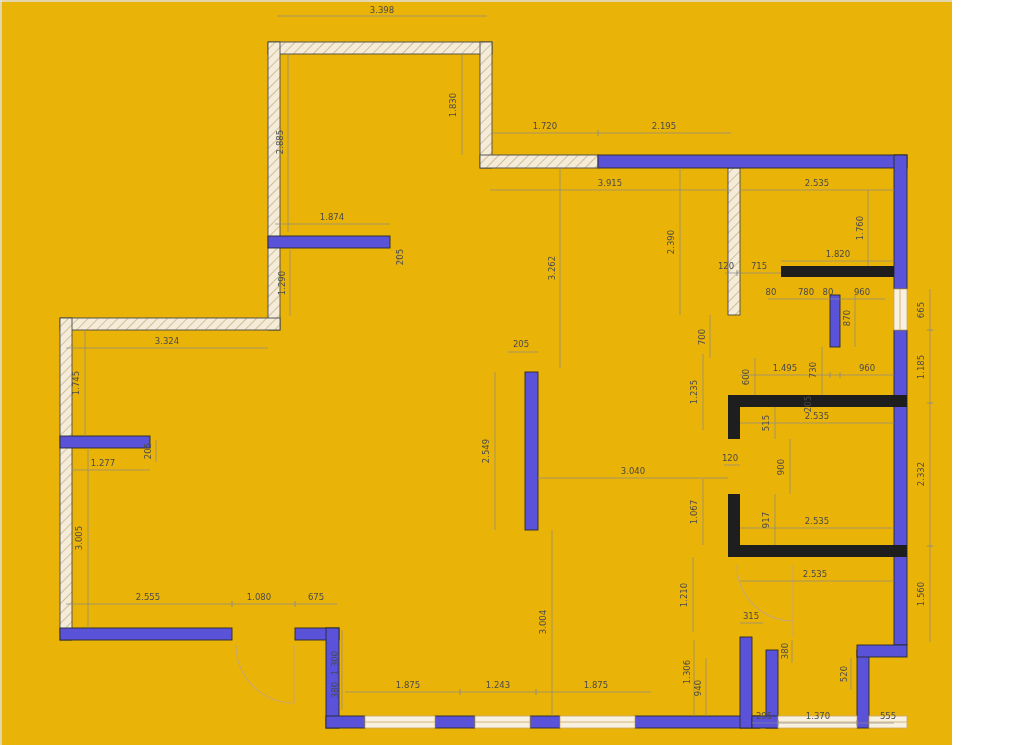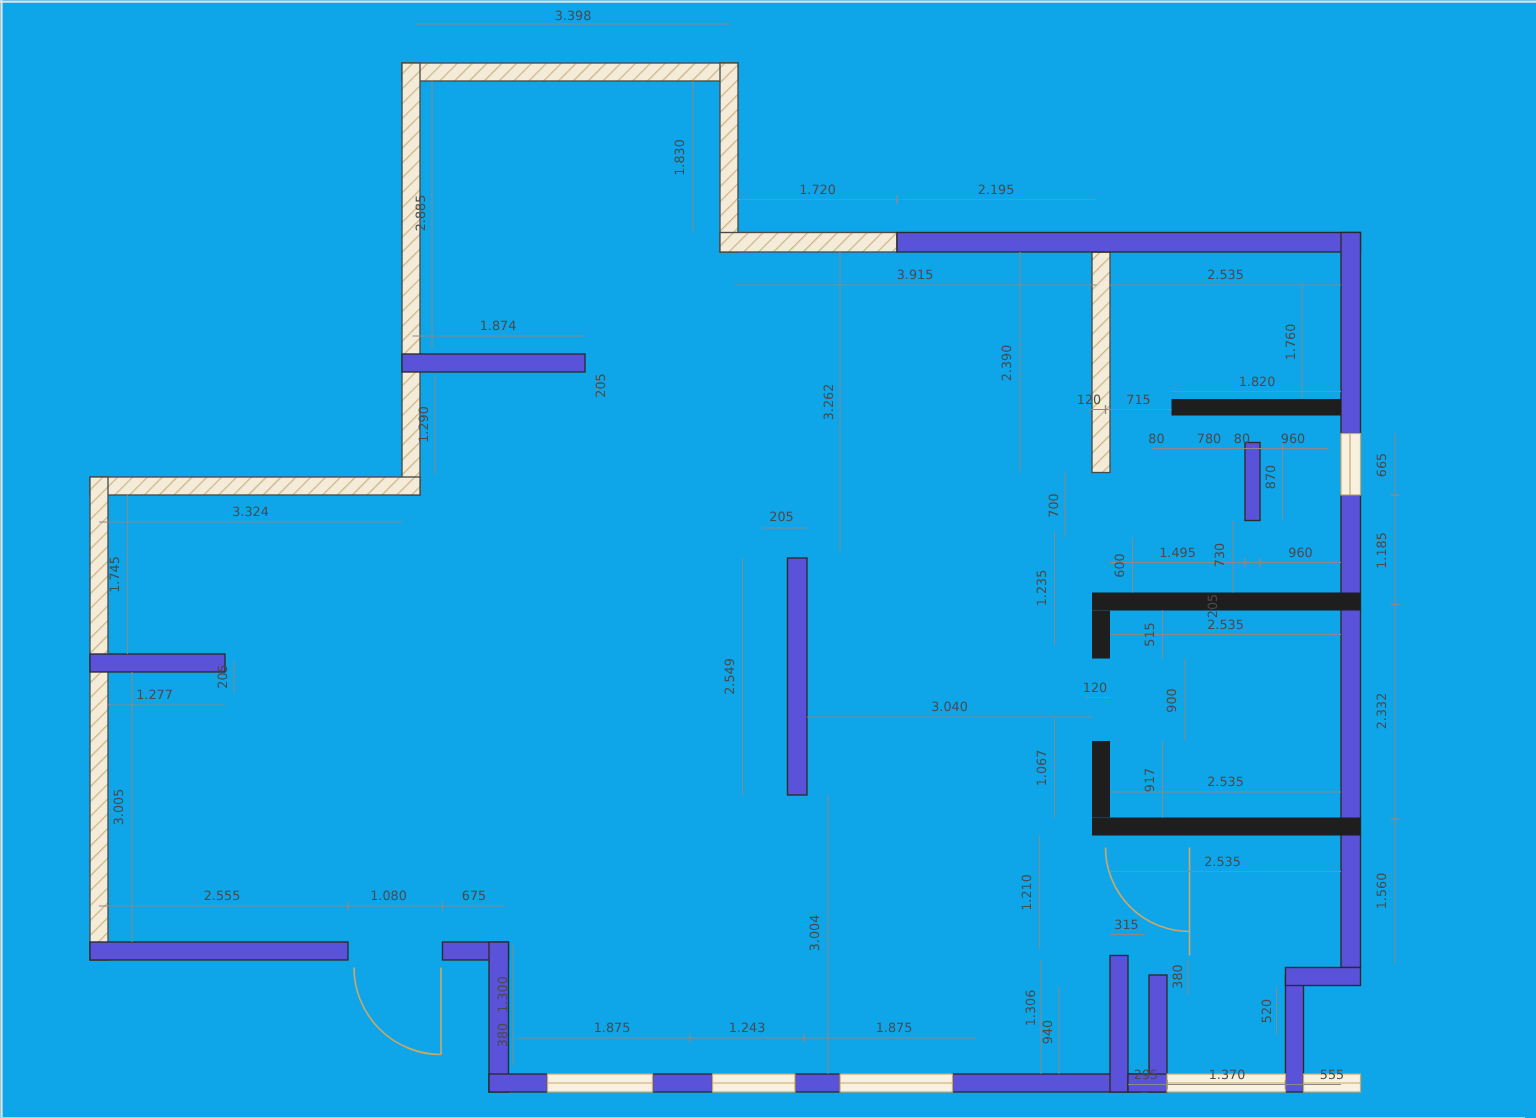--- a/index.html
+++ b/index.html
@@ -1,17 +1,17 @@
 <!DOCTYPE html>
 <html style="--wall-accent: #5a52d8; --wall-dark: #1e1e1e; --hatch-bg: #f4ecd9; --hatch-line: #c9b285; --window-fill: #f8f1df; --window-line: #c9a86a; --dim-line: #8a8a8a; --dim-text: #4a4a4a; --door: #c9a86a; --outline: #2b2b2b;"><head>
 <meta charset="utf-8">
 <style>
   html,body{margin:0;padding:0;background:#ffffff;}
   body{font-family:"DejaVu Sans",sans-serif;}
-  #canvas{position:relative;width:1024px;height:745px;background:#0ea5e9;overflow:hidden;}
+  #canvas{position:relative;width:952px;height:745px;background:#eab308;overflow:hidden;}
   svg{display:block;}
   .wall-hatch{fill:url(#hatchPat);stroke:#4a4a4a;stroke-width:0.9;}
   .wall-blue{fill:var(--wall-accent,#5a52d8);stroke:var(--outline,#2b2b2b);stroke-width:0.9;}
   .wall-dark{fill:var(--wall-dark,#1e1e1e);stroke:none;}
   .win{fill:var(--window-fill,#f8f1df);stroke:var(--window-line,#c9a86a);stroke-width:0.8;}
   .win-line{stroke:var(--window-line,#c9a86a);stroke-width:0.8;}
   .dim-line{stroke:var(--dim-line,#8a8a8a);stroke-width:0.7;}
   .dim-tick{stroke:var(--dim-line,#8a8a8a);stroke-width:0.9;}
   .dim-text{font:8.5px "DejaVu Sans",sans-serif;fill:var(--dim-text,#4a4a4a);text-anchor:middle;}
   .door{stroke:var(--door,#c9a86a);stroke-width:1.1;fill:none;}

